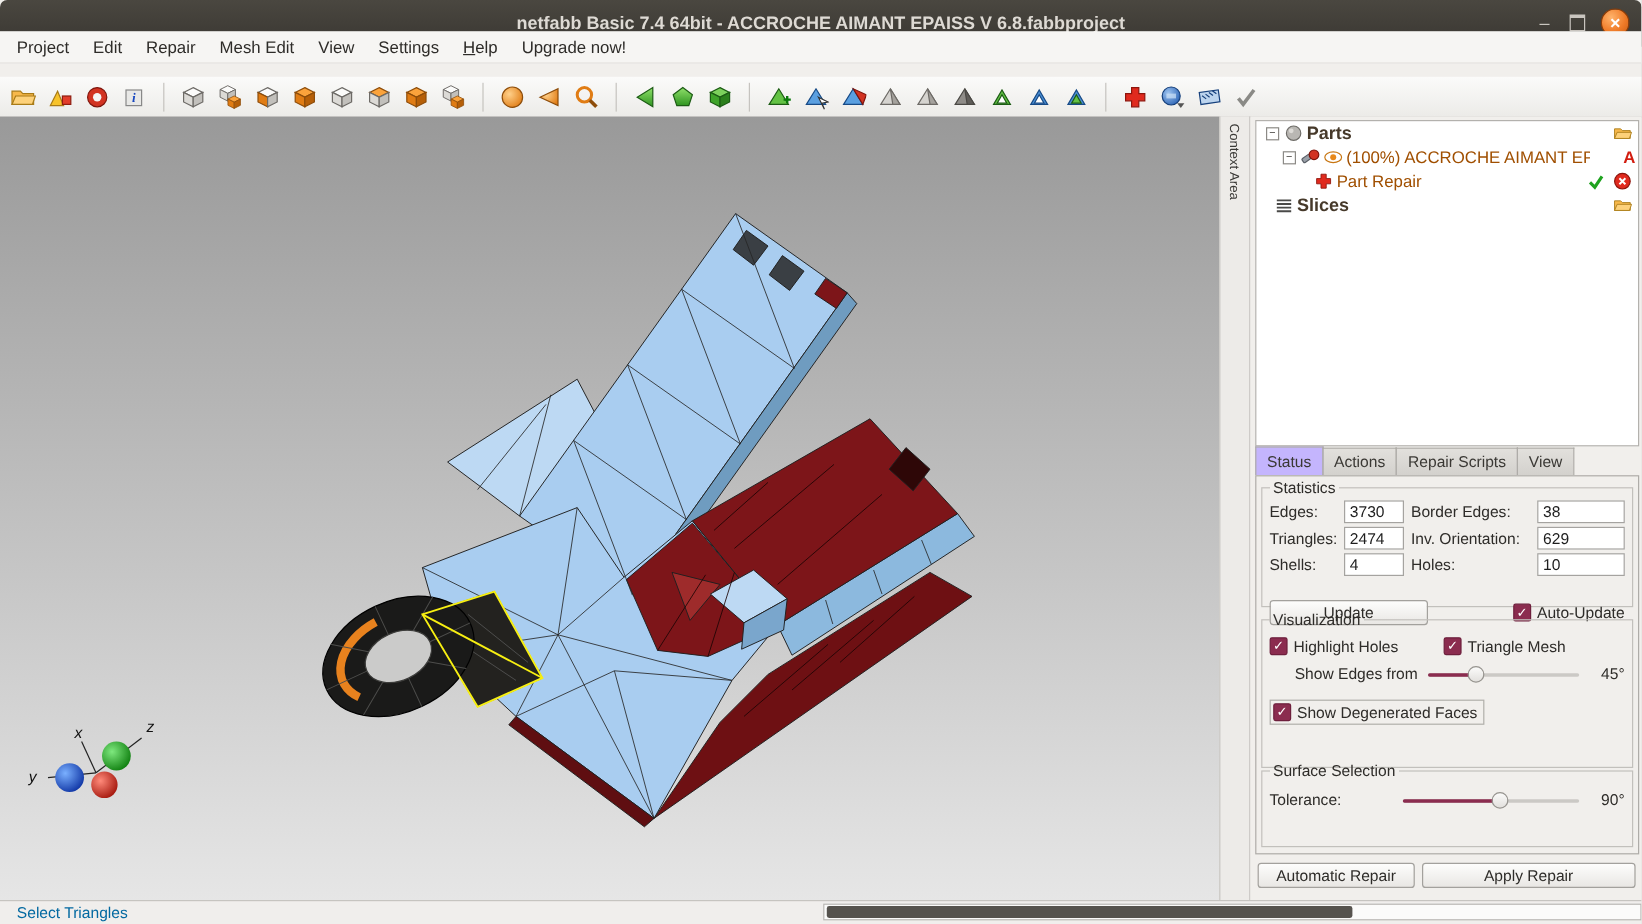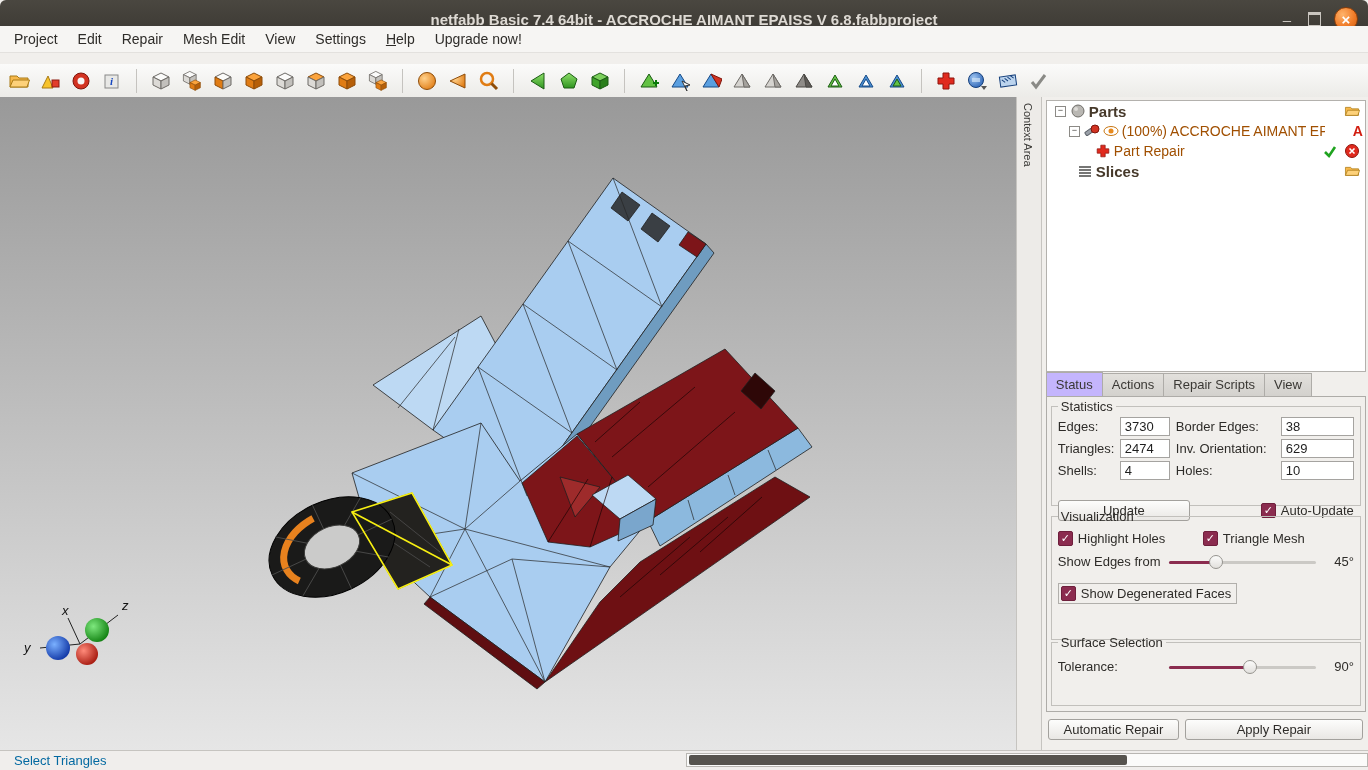--- a/index.html
+++ b/index.html
@@ -74,21 +74,21 @@
     font-size:13px;color:#2e2c29;display:flex;align-items:center;justify-content:center;
     font-family:"Liberation Sans",sans-serif;}
   .cb-group{display:inline-flex;align-items:center;gap:5px;}
   .cb{width:15px;height:15px;min-width:15px;border:1px solid #8c8a86;border-radius:2px;background:#fff;
     display:inline-flex;align-items:center;justify-content:center;font-size:11px;color:#fff;box-sizing:border-box;}
   .cb.checked{background:#8b2c4f;border-color:#6e1f3c;}
   .cb-label{font-size:13px;color:#2e2c29;}
 
   .viz-row1{display:flex;align-items:center;margin-top:4px;}
   .viz-row1 .g1{width:145px;}
-  .viz-row2{display:flex;align-items:center;margin-top:8px;}
+  .viz-row2{display:flex;align-items:center;margin-top:8px;margin-left:21px;}
   .viz-row2 .txt{font-size:13px;color:#2e2c29;width:103px;}
   .viz-row3{margin-top:14px;}
   .focus-box{display:inline-flex;align-items:center;gap:5px;border:1px solid #b1afab;padding:2px 5px 2px 2px;}
   .deg-val{font-size:13px;color:#2e2c29;width:30px;text-align:right;}
 
   .slider{position:relative;height:14px;flex:1;margin:0 8px;--pct:0%;}
   .slider .track{position:absolute;top:6px;left:0;right:0;height:3px;background:#cbc9c5;border-radius:2px;}
   .slider .fill{position:absolute;top:6px;left:0;height:3px;background:#8b2c4f;width:var(--pct);border-radius:2px;}
   .slider .thumb{position:absolute;top:0;left:var(--pct);transform:translateX(-50%);width:14px;height:14px;
     border-radius:50%;background:linear-gradient(#fbfbfa,#e2e0dd);border:1px solid #96948f;box-sizing:border-box;}
@@ -597,21 +597,21 @@
           <span class="tree-right">
             <svg class="ti" viewBox="0 0 16 16">
                 <path d="M3,9 l4,4 l6,-9" stroke="#1fa31f" stroke-width="2.6" fill="none"></path>
               </svg>
             <svg class="ti" viewBox="0 0 16 16">
                 <circle cx="8" cy="8" r="6.5" fill="#e02a1e" stroke="#8e150c"></circle>
                 <path d="M5.5,5.5 l5,5 M10.5,5.5 l-5,5" stroke="#fff" stroke-width="1.6"></path>
               </svg>
           </span>
         </div>
-        <div class="tree-row" style="padding-left:30px;">
+        <div class="tree-row" style="padding-left:15px;">
           <svg class="ti" viewBox="0 0 16 16">
               <path d="M2,4 h12 M2,7 h12 M2,10 h12 M2,13 h12" stroke="#4a4a48" stroke-width="1.6"></path>
             </svg>
           <span class="lbl-bold">Slices</span>
           <span class="tree-right">
               <svg class="ti" viewBox="0 0 22 22">
                 <use href="#sym-folder"></use>
               </svg>
             </span>
         </div>

